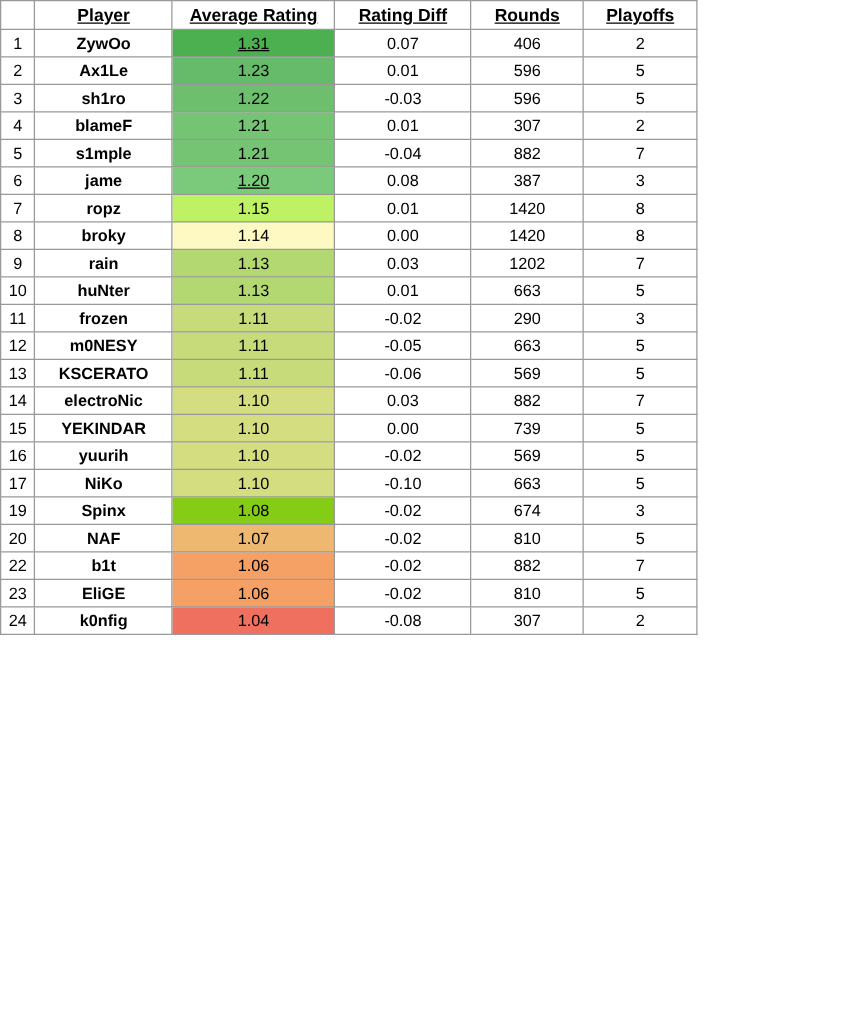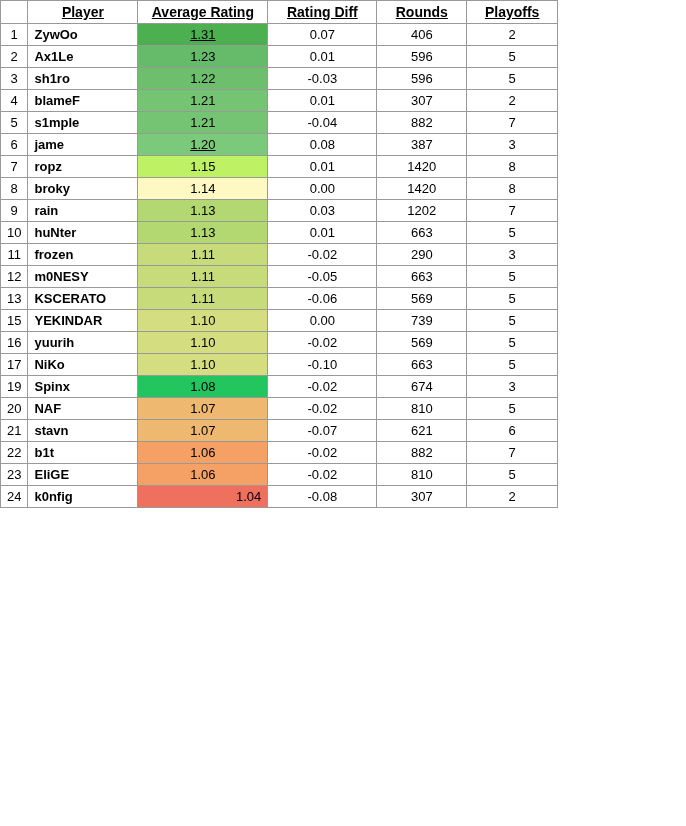--- a/index.html
+++ b/index.html
@@ -19,21 +19,21 @@
       text-align: center;
     }
     th {
       font-weight: bold;
       text-decoration: underline;
       background: #fff;
       font-size: 14px;
     }
     td.player-name {
       font-weight: bold;
-      text-align: left;
+      text-align: center;
     }
     td.row-num {
       font-weight: normal;
       background: #fff;
     }
     td.rating-diff, td.rounds, td.playoffs {
       background: #fff;
     }
     tr:nth-child(even) td.row-num,
     tr:nth-child(odd) td.row-num {
@@ -158,20 +158,28 @@
       </tr>
       <tr>
         <td class="row-num">13</td>
         <td class="player-name">KSCERATO</td>
         <td style="background-color: rgb(200, 219, 122);">1.11</td>
         <td class="rating-diff">-0.06</td>
         <td class="rounds">569</td>
         <td class="playoffs">5</td>
       </tr>
       <tr>
+        <td class="row-num">14</td>
+        <td class="player-name">electroNic</td>
+        <td style="background-color: rgb(212, 222, 128);">1.10</td>
+        <td class="rating-diff">0.03</td>
+        <td class="rounds">882</td>
+        <td class="playoffs">7</td>
+      </tr>
+      <tr>
         <td class="row-num">15</td>
         <td class="player-name">YEKINDAR</td>
         <td style="background-color: rgb(212, 222, 128);">1.10</td>
         <td class="rating-diff">0.00</td>
         <td class="rounds">739</td>
         <td class="playoffs">5</td>
       </tr>
       <tr>
         <td class="row-num">16</td>
         <td class="player-name">yuurih</td>
@@ -184,59 +192,51 @@
         <td class="row-num">17</td>
         <td class="player-name">NiKo</td>
         <td style="background-color: rgb(212, 222, 128);">1.10</td>
         <td class="rating-diff">-0.10</td>
         <td class="rounds">663</td>
         <td class="playoffs">5</td>
       </tr>
       <tr>
         <td class="row-num">19</td>
         <td class="player-name">Spinx</td>
-        <td style="background-color: #22c55e;">1.08</td>
+        <td style="background-color: #84cc16;">1.08</td>
         <td class="rating-diff">-0.02</td>
         <td class="rounds">674</td>
         <td class="playoffs">3</td>
       </tr>
       <tr>
         <td class="row-num">20</td>
         <td class="player-name">NAF</td>
         <td style="background-color: rgb(239, 184, 112);">1.07</td>
         <td class="rating-diff">-0.02</td>
         <td class="rounds">810</td>
         <td class="playoffs">5</td>
       </tr>
       <tr>
-        <td class="row-num">21</td>
-        <td class="player-name">stavn</td>
-        <td style="background-color: rgb(239, 184, 112);">1.07</td>
-        <td class="rating-diff">-0.07</td>
-        <td class="rounds">621</td>
-        <td class="playoffs">6</td>
-      </tr>
-      <tr>
         <td class="row-num">22</td>
         <td class="player-name">b1t</td>
         <td style="background-color: rgb(245, 160, 101);">1.06</td>
         <td class="rating-diff">-0.02</td>
         <td class="rounds">882</td>
         <td class="playoffs">7</td>
       </tr>
       <tr>
         <td class="row-num">23</td>
         <td class="player-name">EliGE</td>
         <td style="background-color: rgb(245, 160, 101);">1.06</td>
         <td class="rating-diff">-0.02</td>
         <td class="rounds">810</td>
         <td class="playoffs">5</td>
       </tr>
       <tr>
         <td class="row-num">24</td>
         <td class="player-name">k0nfig</td>
-        <td style="background-color: rgb(240, 112, 96); text-align: right;">1.04</td>
+        <td style="background-color: rgb(240, 112, 96);">1.04</td>
         <td class="rating-diff">-0.08</td>
         <td class="rounds">307</td>
         <td class="playoffs">2</td>
       </tr>
     </tbody>
 </table>
 
 </body></html>

